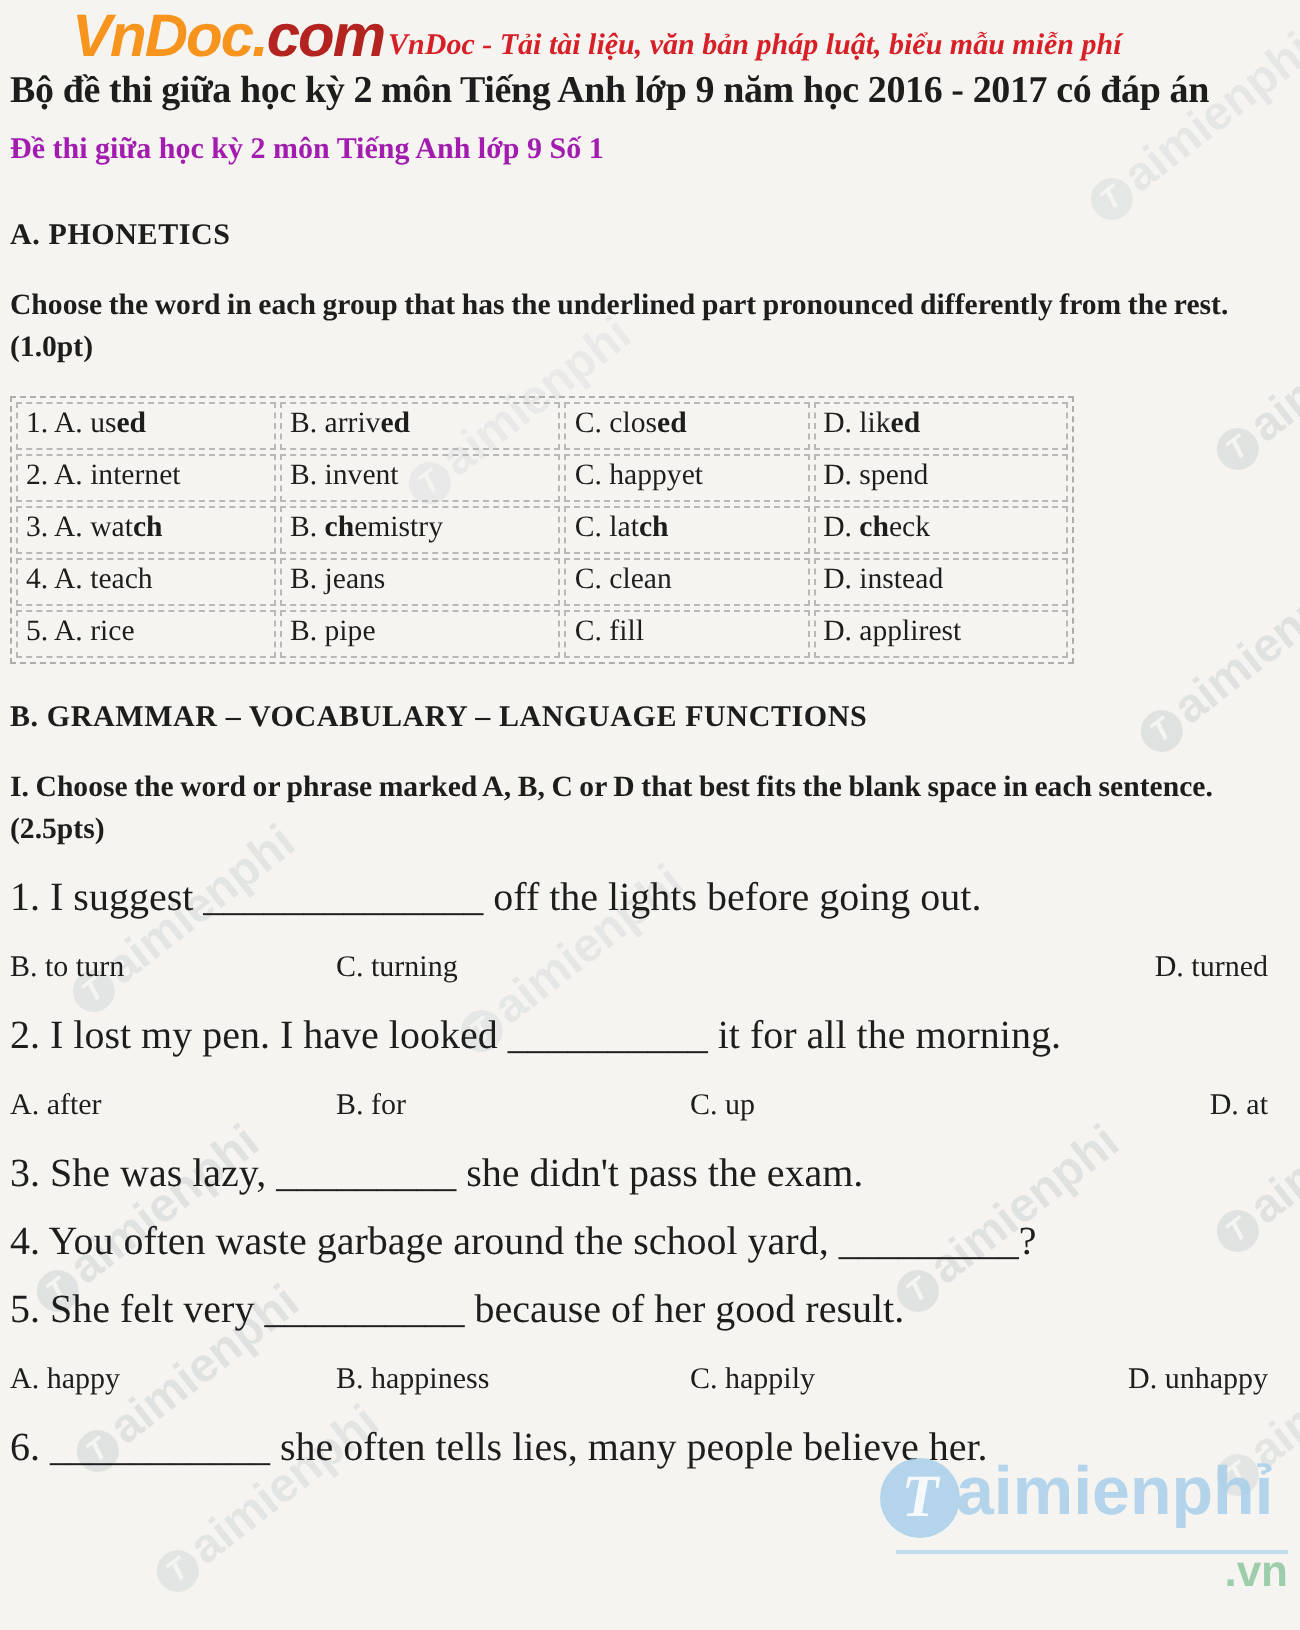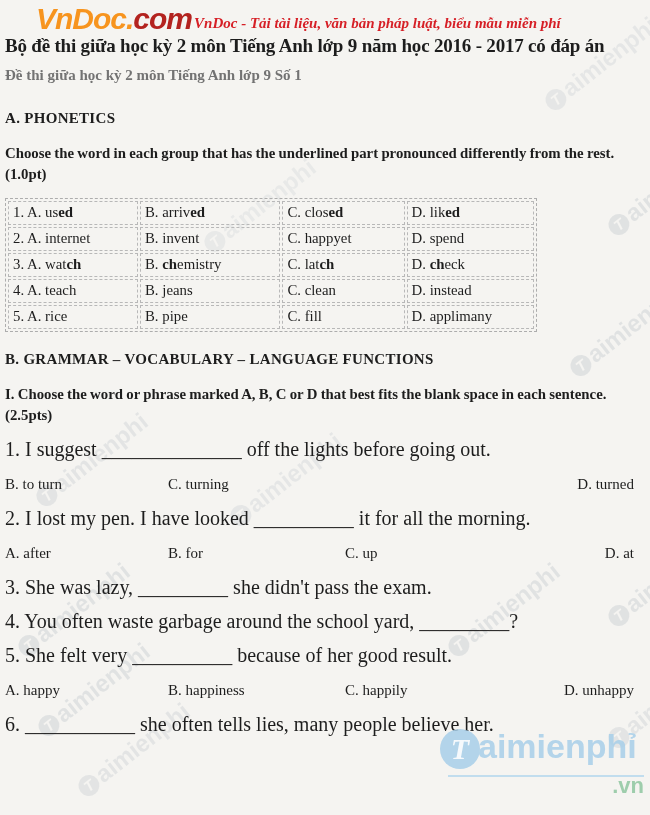--- a/index.html
+++ b/index.html
@@ -11,21 +11,21 @@
   }
   .sheet{position:relative;width:650px;height:815px;padding:5px 6px 0 5px;box-sizing:border-box;z-index:2;}
 
   
   .logo-row{display:flex;align-items:flex-end;margin-left:31px;height:27px;font-style:italic;}
   .vndoc-logo{font-family:"Liberation Sans", sans-serif;font-weight:bold;font-size:30px;line-height:27px;letter-spacing:-1px;white-space:nowrap;}
   .vndoc-logo .p1{color:#f7941e;}
   .vndoc-logo .p2{color:#b3231f;}
   .tagline{color:#d61f26;font-weight:bold;font-size:15px;line-height:18px;margin-left:2px;white-space:nowrap;}
   .page-title{font-weight:bold;font-size:19px;line-height:22px;text-align:left;margin-top:3px;letter-spacing:-0.2px;}
-  .page-subtitle{color:#737373;font-weight:bold;font-size:15px;margin-top:10px;}
+  .page-subtitle{color:#a21caf;font-weight:bold;font-size:15px;margin-top:10px;}
 
   
   .sec-heading{font-weight:bold;font-size:15px;margin-top:26px;letter-spacing:0.3px;}
   .instr{font-weight:bold;font-size:14.8px;line-height:21px;margin-top:16px;word-spacing:-0.4px;}
 
   
   table.phon{border-collapse:separate;border-spacing:2px;width:532px;margin-top:13px;
     border:1px dashed #adadad;table-layout:fixed;}
   table.phon td{border:1px dashed #b8b8b8;font-size:14.8px;padding:1px 3px 2px 4px;height:19px;white-space:nowrap;overflow:hidden;}
   table.phon col.c1{width:25%;} table.phon col.c2{width:27%;} table.phon col.c3{width:23.5%;} table.phon col.c4{width:24.5%;}
@@ -149,21 +149,21 @@
     <tr>
       <td><span>4. A. t</span><span class="mk">ea</span><span>ch</span></td>
       <td><span>B. j</span><span class="mk">ea</span><span>ns</span></td>
       <td><span>C. cl</span><span class="mk">ea</span><span>n</span></td>
       <td><span>D. inst</span><span class="mk">ea</span><span>d</span></td>
     </tr>
     <tr>
       <td><span>5. A. r</span><span class="mk">i</span><span>ce</span></td>
       <td><span>B. p</span><span class="mk">i</span><span>pe</span></td>
       <td><span>C. f</span><span class="mk">i</span><span>ll</span></td>
-      <td><span>D. appl</span><span class="mk">i</span><span>many</span></td>
+      <td><span>D. appl</span><span class="mk">i</span><span>rest</span></td>
     </tr>
   </tbody>
     </table>
 
   <div class="sec-heading" style="margin-top:19px;">B. GRAMMAR – VOCABULARY – LANGUAGE FUNCTIONS</div>
   <div class="instr">I. Choose the word or phrase marked A, B, C or D that best fits the blank space in each sentence. (2.5pts)</div>
 
   <p class="stem first">1. I suggest ______________ off the lights before going out.</p>
   <div class="opts">
     <span>B. to turn</span>

